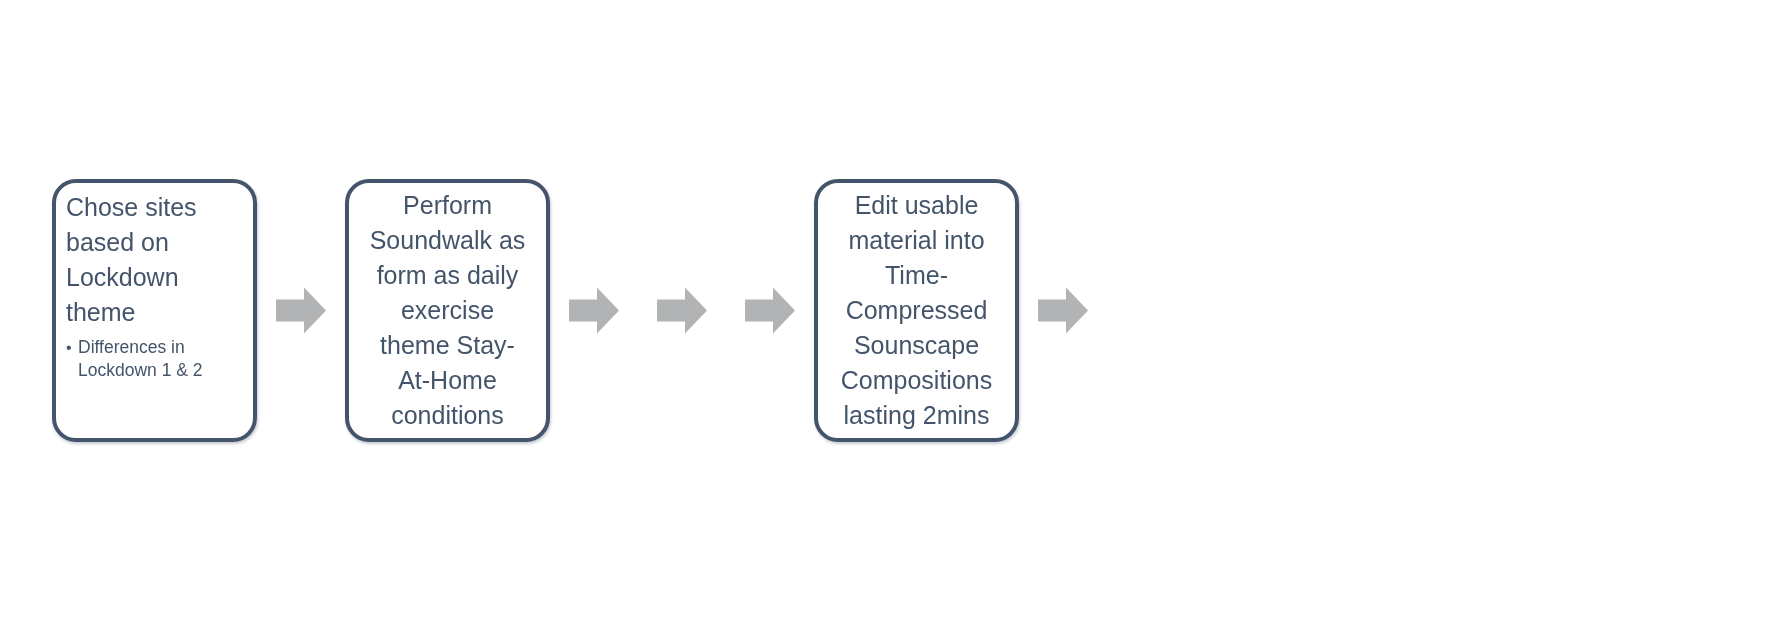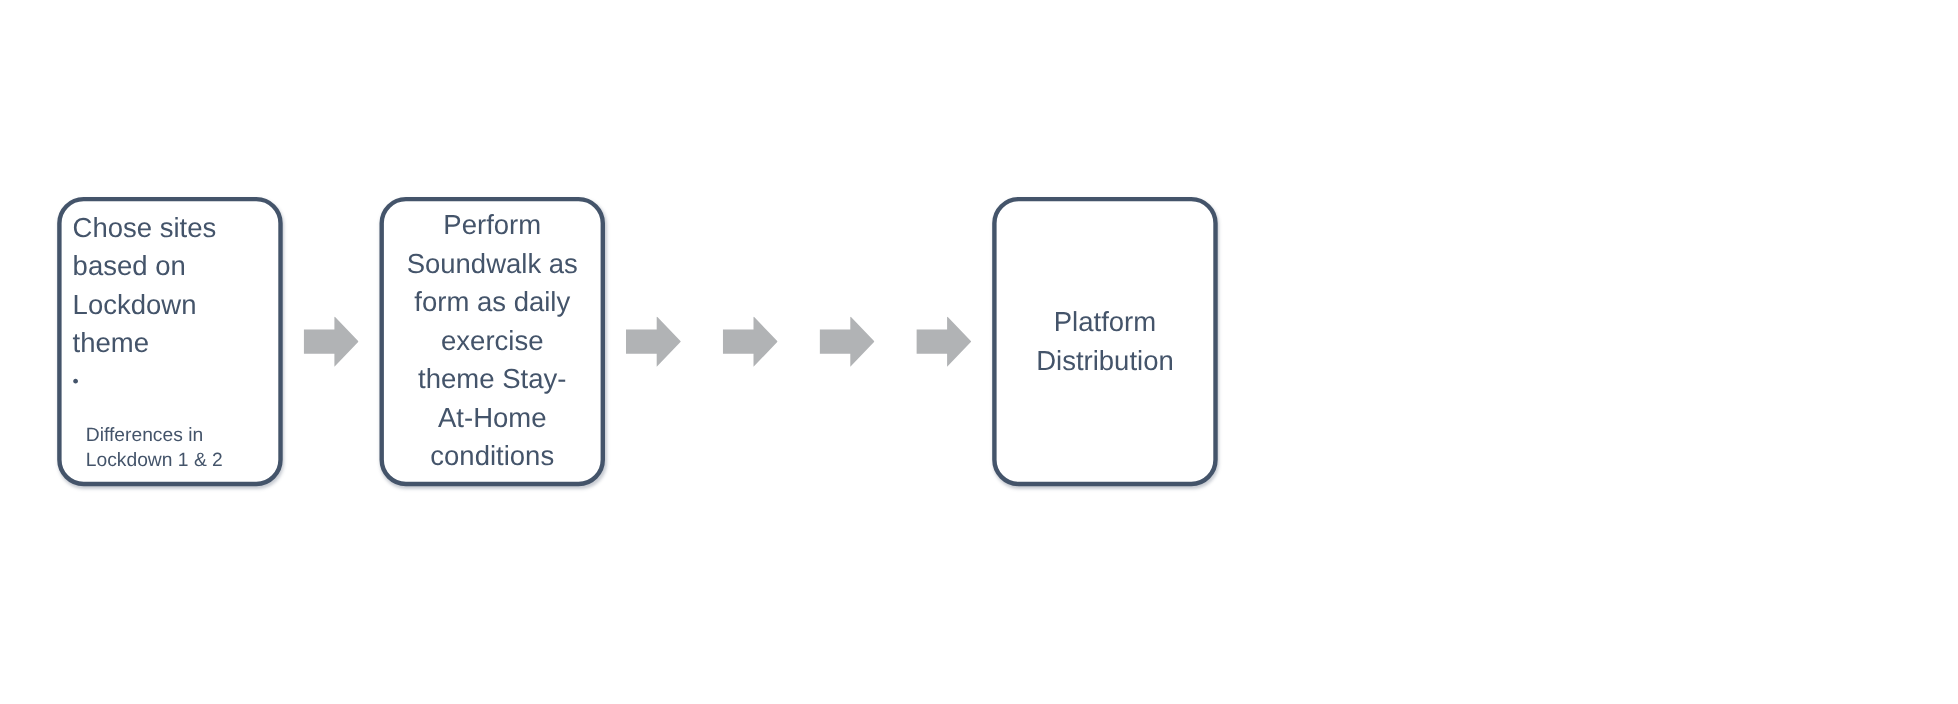--- a/index.html
+++ b/index.html
@@ -65,21 +65,20 @@
     line-height:23px;
     color:var(--text);
   }
   .bullet-marker{
     width:12px;
     flex:0 0 auto;
     font-size:16px;
   }
   .bullet-text{
     white-space:pre-line;
-    margin-top:48px;
   }
   .arrow-gap{
     width:88px;
     flex:0 0 auto;
     display:flex;
     align-items:center;
     justify-content:center;
   }
   .arrow{
     width:50px;height:46px;
@@ -127,24 +126,29 @@
 
     <div class="arrow-gap">
       <div class="arrow"></div>
     </div>
 
 
     <div class="arrow-gap">
       <div class="arrow"></div>
     </div>
 
+    <div class="step-box centered">
+      <div class="step-text">Edit usable
+material into
+Time-
+Compressed
+Sounscape
+Compositions
+lasting 2mins</div>
+    </div>
 
     <div class="arrow-gap">
       <div class="arrow"></div>
     </div>
 
-    <div class="step-box centered">
-      <div class="step-text">Platform
-Distribution</div>
-    </div>
 
   </div>
 </div>
 
 </body></html>

